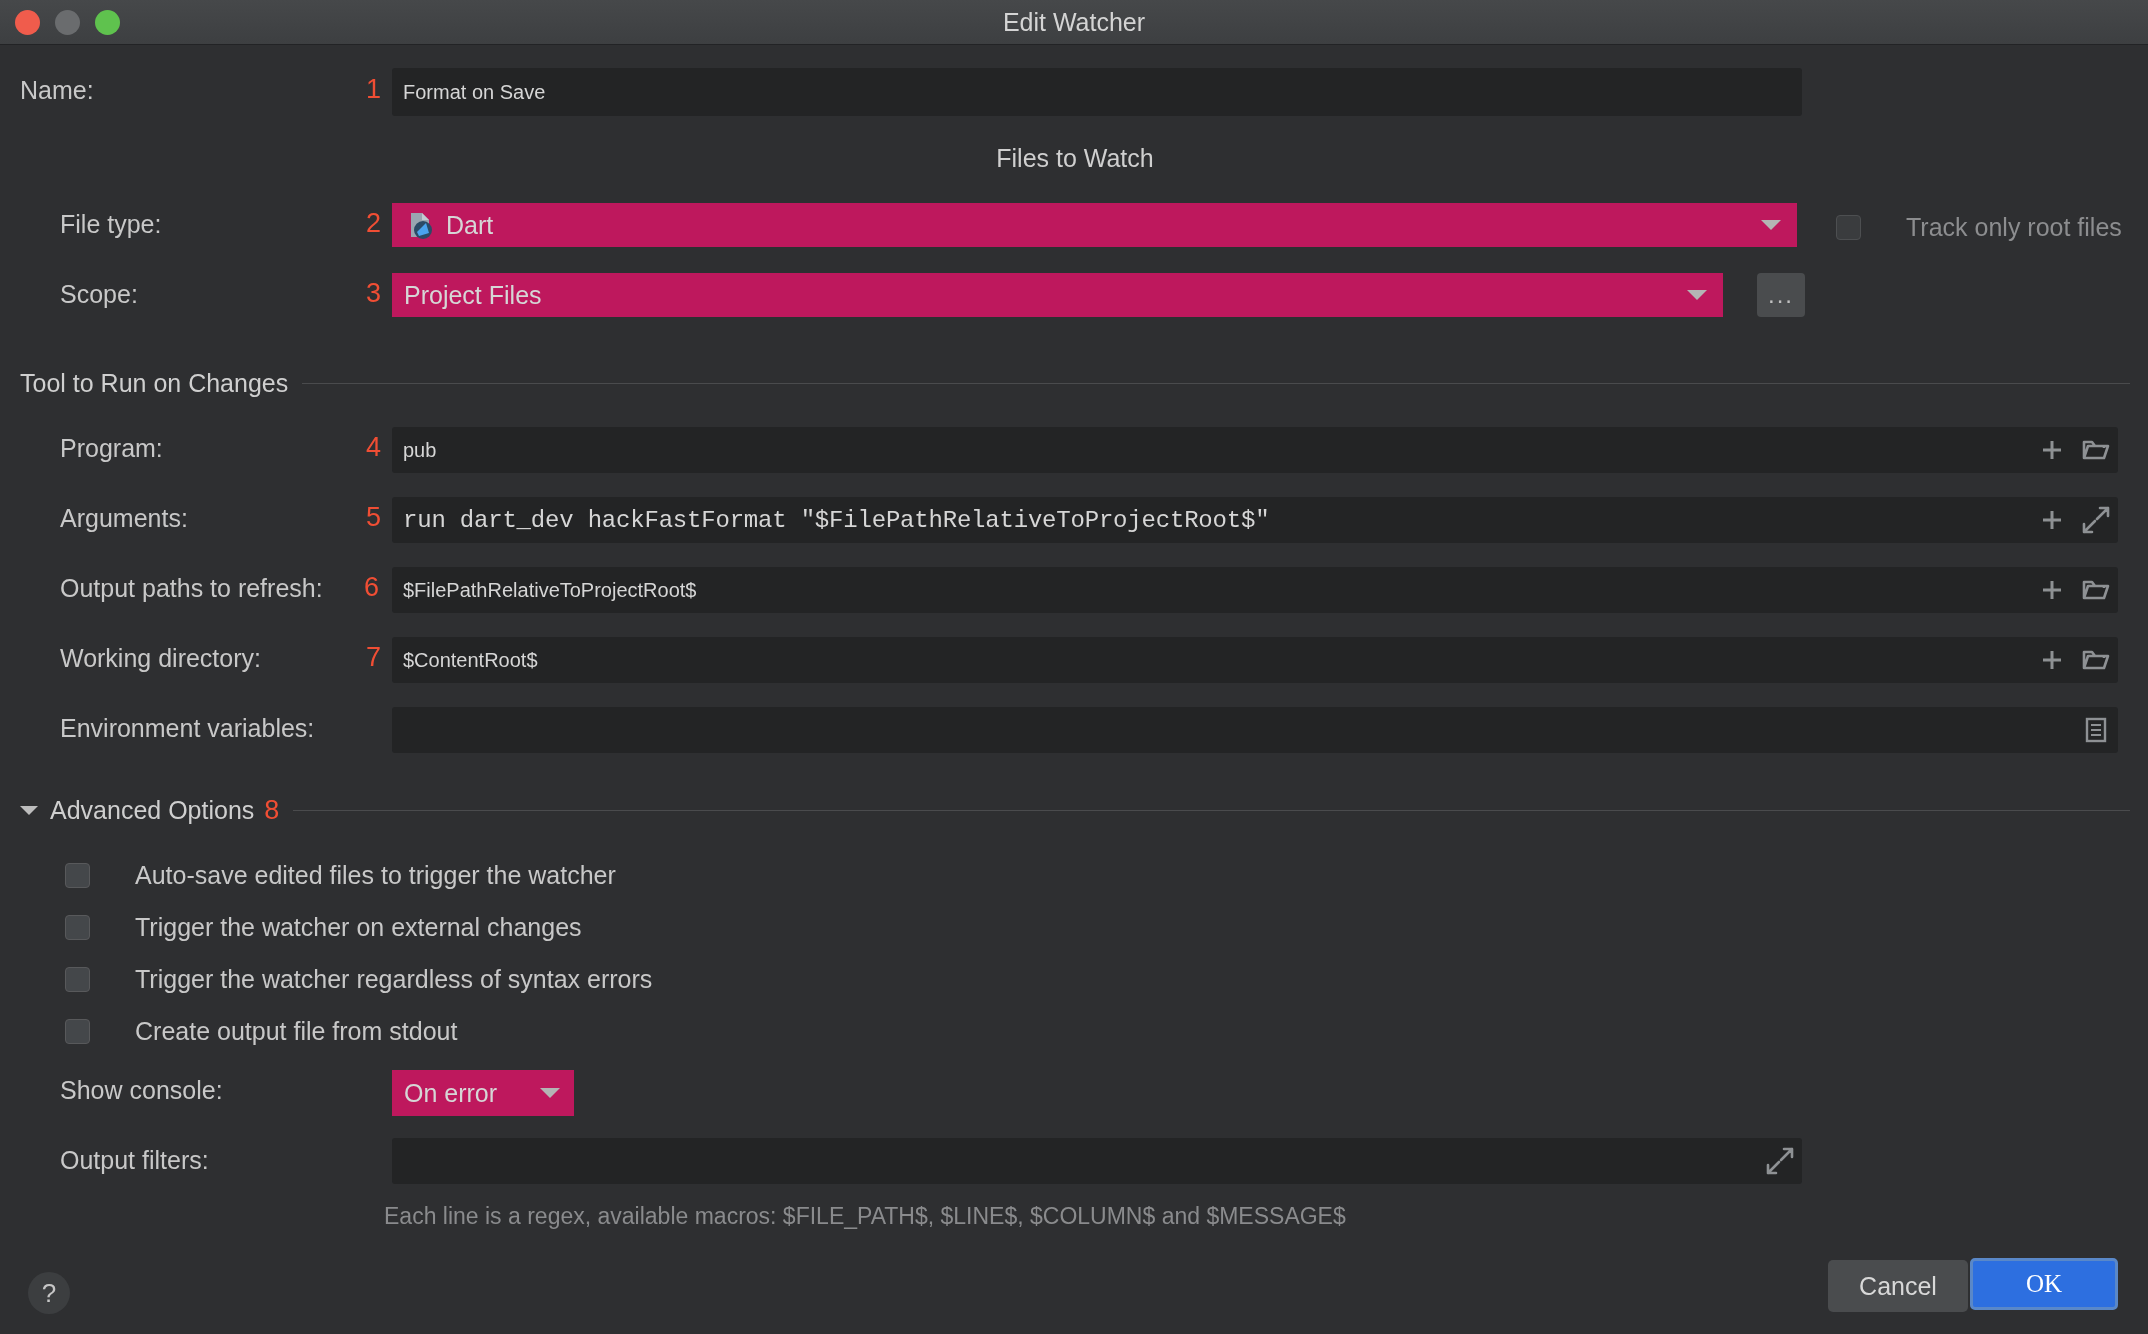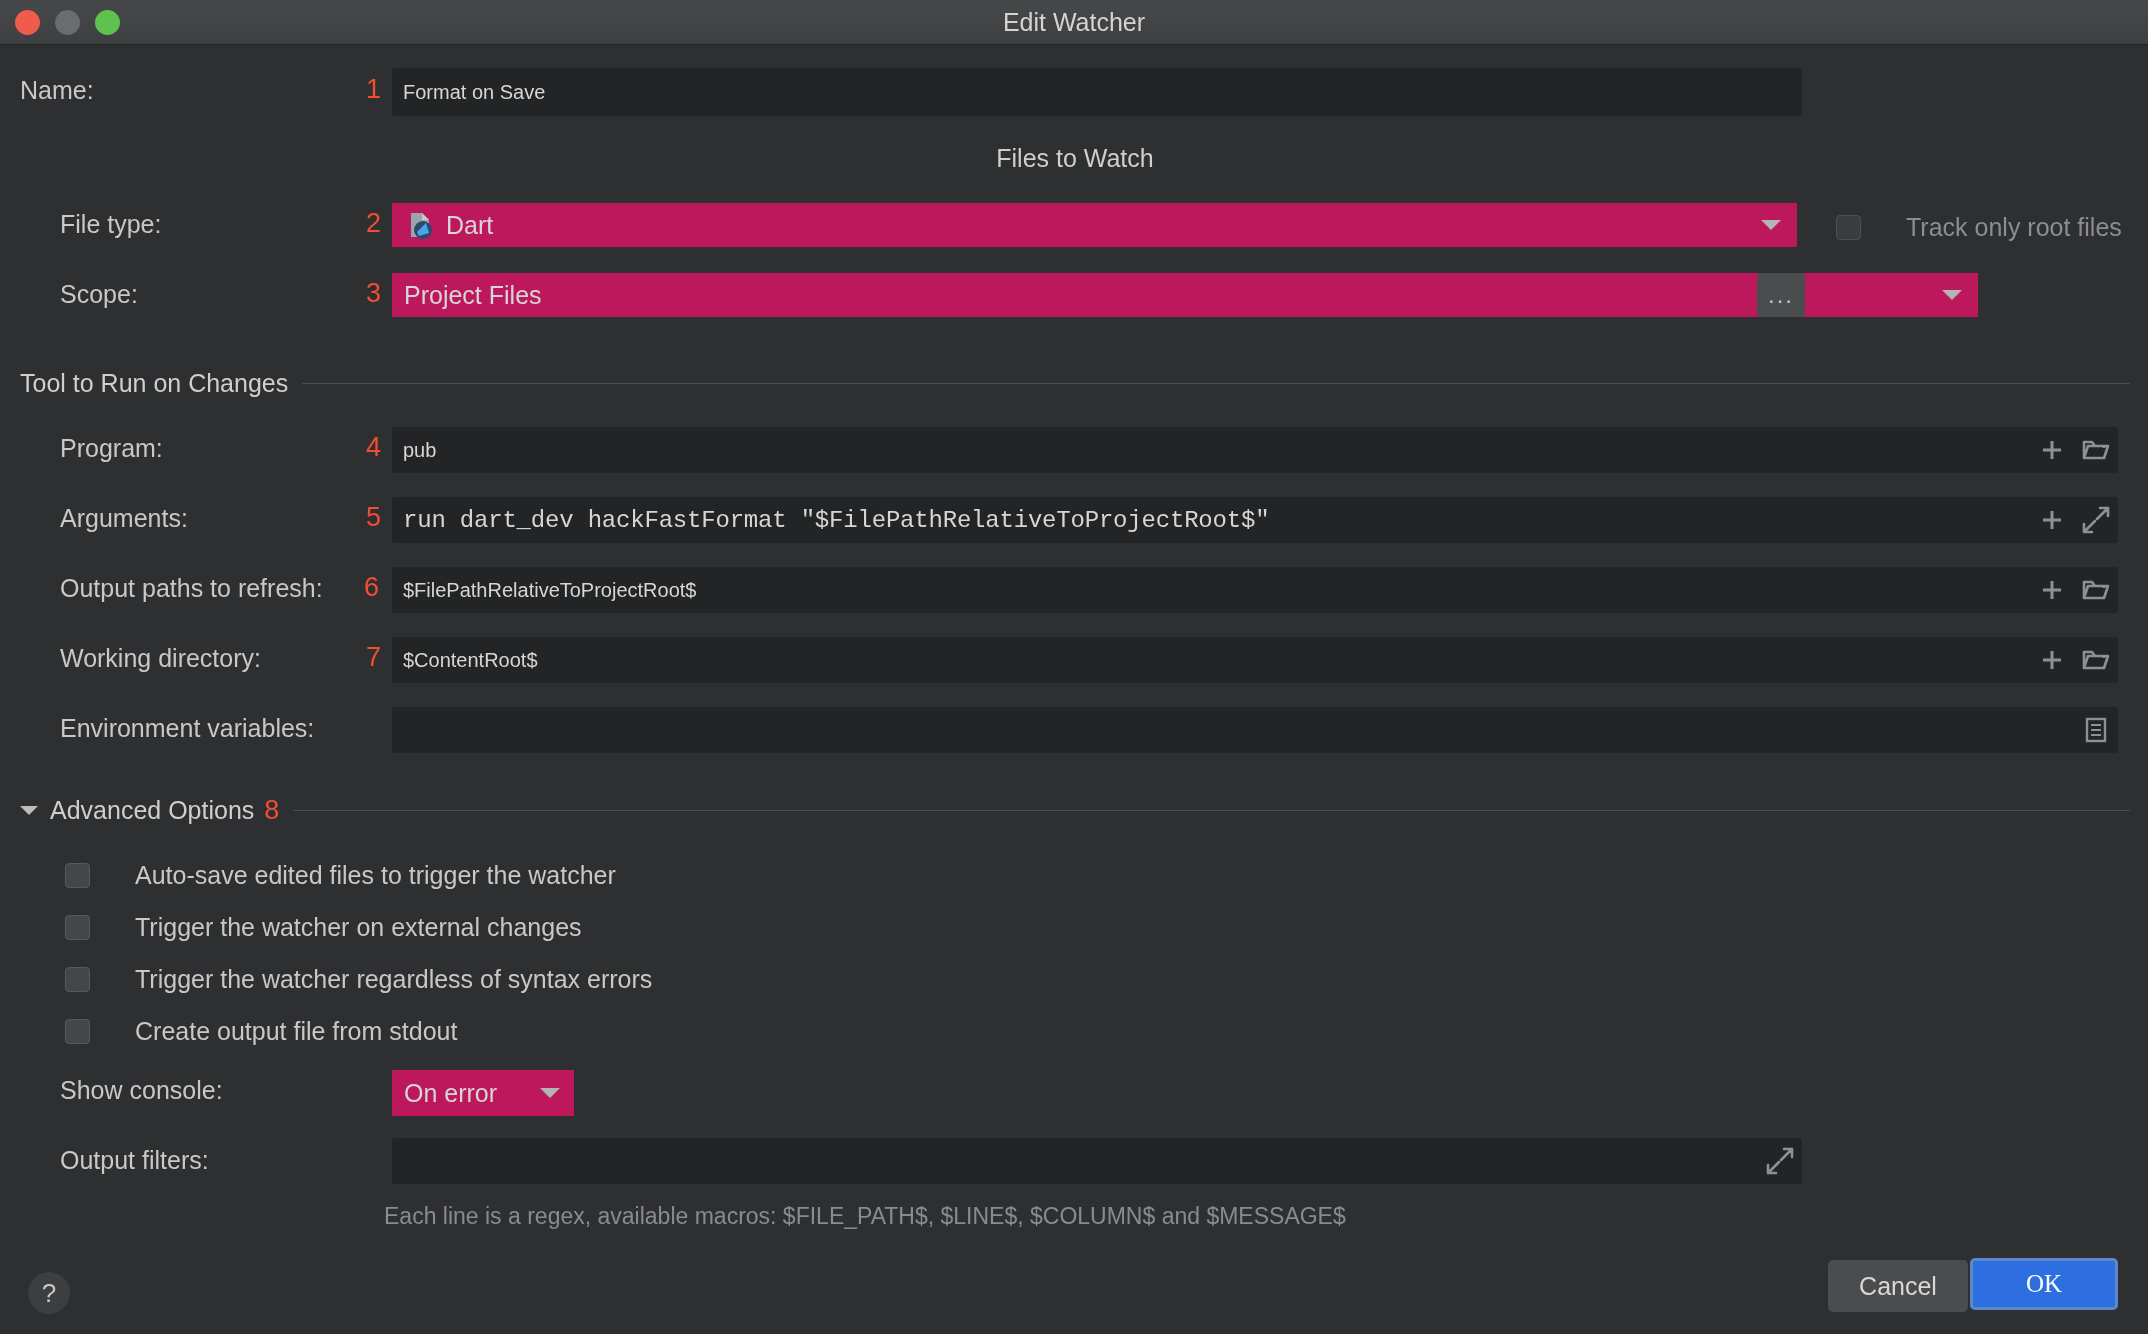--- a/index.html
+++ b/index.html
@@ -277,21 +277,21 @@
     <span class="caret"></span>
   </div>
 
   <div class="cbrow" style="left:1836px; top:213px;">
     <span class="cbox disabled"></span>
     <span class="cblabel disabled">Track only root files</span>
   </div>
 
   <div class="row-label" style="left:60px; top:280px;">Scope:</div>
   <div class="num" style="left:366px; top:278px;">3</div>
-  <div class="combo" style="left:392px; top:273px; width:1586px; height:44px;">
+  <div class="combo" style="left:392px; top:273px; width:1331px; height:44px;">
     <div class="combo-text">Project Files</div>
     <span class="caret"></span>
   </div>
   <div class="sqbtn" style="left:1757px; top:273px; width:48px; height:44px;">...</div>
 
   <div class="section" style="top:368px; width:2110px;">
     <span>Tool to Run on Changes</span>
     <span class="rule" style="flex:1;"></span>
   </div>
 

